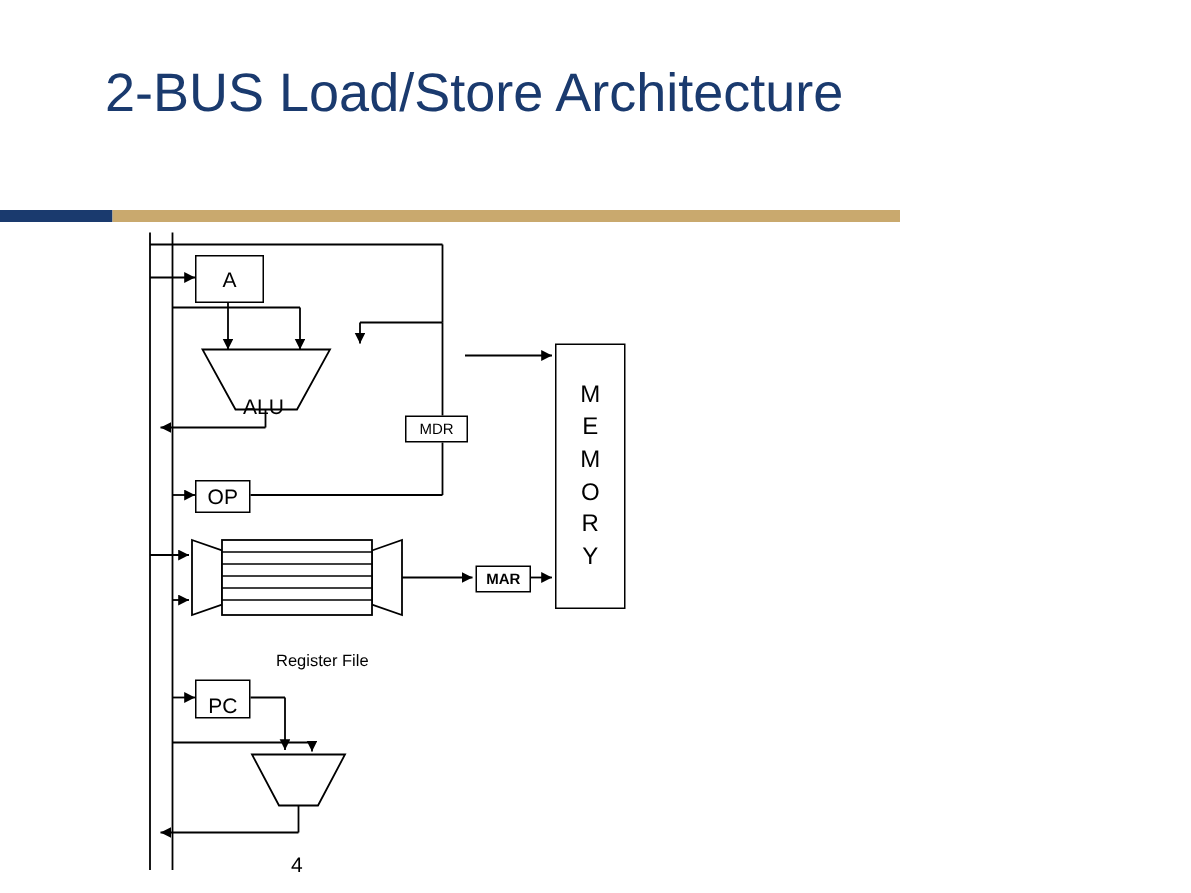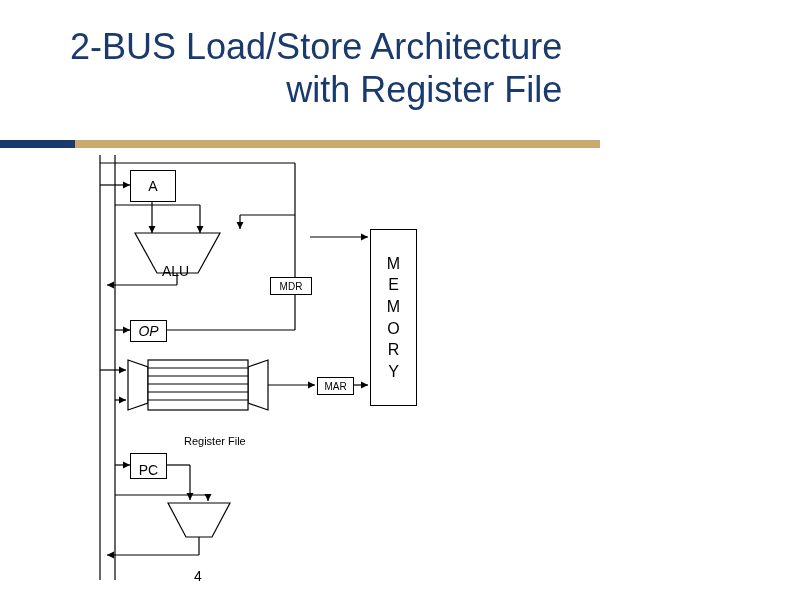--- a/index.html
+++ b/index.html
@@ -7,26 +7,25 @@
     padding: 0;
     width: 794px;
     height: 595px;
     background: #fff;
     font-family: Verdana, Arial, sans-serif;
     position: relative;
     overflow: hidden;
   }
   .title {
     position: absolute;
-    top: 25px;
+    top: 40px;
     left: 70px;
     font-size: 36px;
     color: #1a3a6e;
     line-height: 1.2;
-    text-align: right;
   }
   .color-bar {
     position: absolute;
     top: 140px;
     left: 0;
     height: 8px;
   }
   .color-bar .dark {
     position: absolute;
     left: 0;
@@ -72,21 +71,20 @@
     width: 500px;
     height: 430px;
     overflow: visible;
   }
 </style>
 </head>
 <body>
 
 <div class="title">
   <span>2-BUS Load/Store Architecture</span><br>
-  <span>with Register File</span>
 </div>
 
 <div class="color-bar">
   <div class="dark"></div>
   <div class="light"></div>
 </div>
 
 <div class="diagram">
 
   <svg class="overlay">
@@ -157,25 +155,25 @@
   <div class="box" style="left:50px; top:15px; width:44px; height:30px;">
     <span>A</span>
   </div>
 
   <div class="label-abs" style="left:82px; top:88px;">ALU</div>
 
   <div class="box" style="left:190px; top:74px; width:40px; height:16px; font-size:10px;margin-top:48px;">
     <span>MDR</span>
   </div>
 
-  <div class="box" style="left:50px; top:165px; width:35px; height:20px;font-style:italic;">
+  <div class="box" style="left:50px; top:165px; width:35px; height:20px;">
     <span>OP</span>
   </div>
 
-  <div class="box" style="left:237px; top:222px; width:35px; height:16px; font-size:10px;">
+  <div class="box" style="left:237px; top:222px; width:35px; height:16px; font-size:10px;font-weight:bold;">
     <span>MAR</span>
   </div>
 
   <div class="box" style="left:290px; top:74px; width:45px; height:175px; font-size:16px; line-height:1.35; white-space:pre;">
     <span>M
 E
 M
 O
 R
 Y</span>

